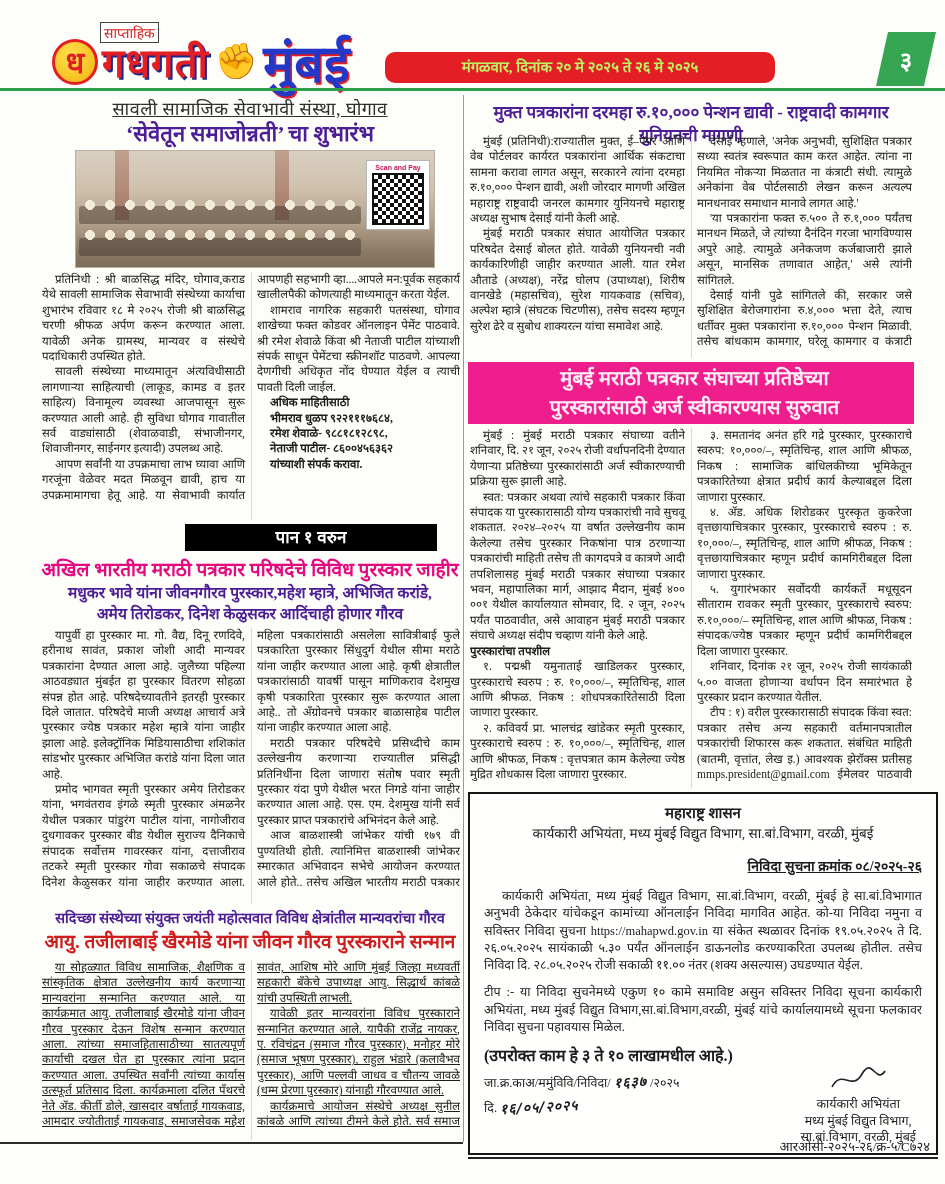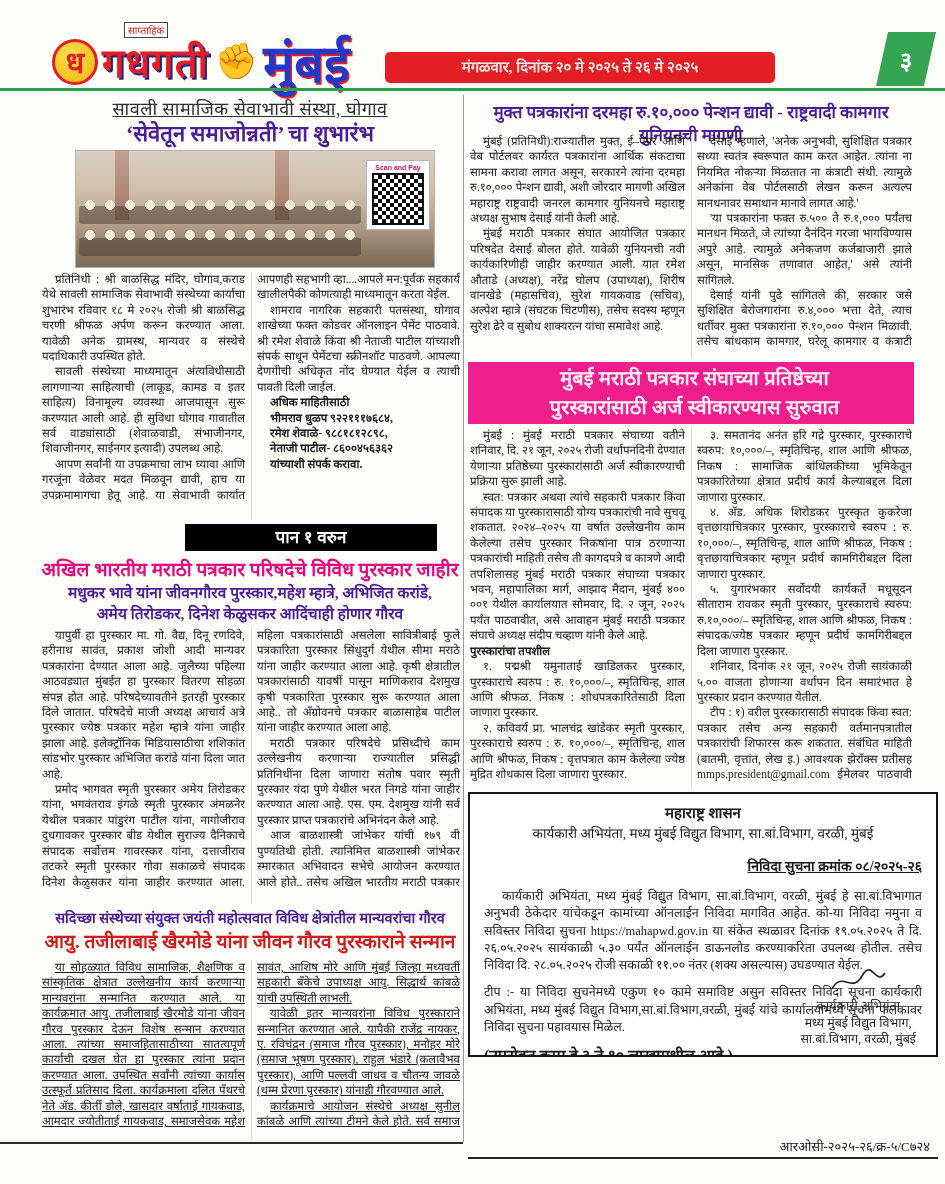--- a/index.html
+++ b/index.html
@@ -8,31 +8,31 @@
     position: relative; width: 945px; height: 1184px; margin: 0 auto;
     background: #fdfdfa; overflow: hidden;
     font-family: "Liberation Serif", "DejaVu Serif", serif; color:#1b1b1b;
   }
   .abs { position: absolute; }
 
   
   .masthead { position:absolute; left:0; top:20px; width:945px; height:66px; }
   .logo { position:absolute; left:52px; top:6px; height:60px; white-space:nowrap; }
   .weekly-box { position:absolute; left:48px; top:-4px; border:1px solid #444; color:#d42020;
-    font-size:10px; padding:0 3px; background:#fff; font-family:"Liberation Sans",sans-serif;margin-left:24px; }
+    font-size:14px; padding:0 3px; background:#fff; font-family:"Liberation Sans",sans-serif; }
   .logo-dha { display:inline-flex; align-items:center; justify-content:center;
     width:46px; height:46px; border-radius:50%; background:radial-gradient(circle at 40% 35%, #ffe14d, #f2b20e);
     border:3px solid #e31e24; color:#e31e24; font-size:30px; font-weight:bold; vertical-align:middle; }
   .logo-mid { color:#e31e24; font-weight:bold; font-size:40px; letter-spacing:1px;
     text-shadow:2px 2px 0 #1b2a8a; vertical-align:middle; font-family:"Liberation Sans",sans-serif;}
   .fist { color:#e0559a; font-size:34px; vertical-align:middle; display:inline-block; transform:rotate(-8deg); margin:0 2px;}
   .logo-city { color:#2438c8; font-weight:bold; font-size:52px;
     text-shadow:1.5px 1.5px 0 #e31e24; vertical-align:middle; font-family:"Liberation Sans",sans-serif;}
   .date-box { position:absolute; left:385px; top:32px; width:390px; height:31px; background:#e31e24;
-    border-radius:5px; color:#e5e5e5; font-weight:bold; font-size:15px; text-align:center; line-height:31px; }
+    border-radius:10px; color:#bef264; font-weight:bold; font-size:15px; text-align:center; line-height:31px; }
   .page-tab { position:absolute; left:876px; top:12px; width:60px; height:54px; background:#35a552;
     clip-path:polygon(20% 0,100% 0,80% 100%,0 100%); color:#fff; font-size:24px; font-weight:bold;
     display:flex; align-items:center; justify-content:center; }
   .green-rule { position:absolute; left:0; top:88px; width:945px; height:3px; background:#2e9e4b; }
   .v-divider { position:absolute; left:463px; top:95px; width:1px; height:1047px; background:#9a9a9a; }
 
   
   .kicker  { text-align:center; font-size:18px; color:#2e2e2e; letter-spacing:.5px;text-decoration:underline; }
   .headline{ text-align:center; font-weight:bold; color:#4c1d95; }
   .body-text { font-size:11.5px; line-height:1.34; text-align:justify; color:#1c1c1c; overflow:hidden; }
@@ -60,21 +60,21 @@
   .black-banner { position:absolute; left:185px; top:524px; width:252px; height:27px; background:#000;
     color:#fff; font-size:17px; font-weight:bold; text-align:center; line-height:27px;
     font-family:"Liberation Sans",sans-serif; }
   .pink-head { color:#e5097f; }
   .red-head { color:#cf1d1d; }
   .pink-box { position:absolute; left:468px; top:362px; width:446px; height:62px; background:#ee1e8d;
     color:#ffeef7; text-align:center; font-weight:bold; font-size:20px; line-height:1.45; padding-top:2px;
     font-family:"Liberation Sans",sans-serif;padding-left:7px; }
 
   
-  .notice-box { position:absolute; left:468px; top:792px; width:470px; height:265px; border:2px solid #161616;
+  .notice-box { position:absolute; left:468px; top:792px; width:470px; height:363px; border:2px solid #161616;
     background:#fffffd; padding:8px 14px; overflow:hidden; }
   .notice-box .gov-title { text-align:center; font-weight:bold; font-size:15px; }
   .notice-box .gov-sub { text-align:center; font-size:13.5px; margin-top:2px; }
   .notice-box .tender-no { text-align:right; font-weight:bold; font-size:14px; text-decoration:underline; margin-top:14px; }
   .notice-box .n-body { font-size:12.5px; line-height:1.38; text-align:justify; margin-top:13px; text-indent:18px; }
   .notice-box .n-tip { font-size:12.5px; line-height:1.38; text-align:justify; margin-top:10px; }
   .notice-box .n-note { font-size:16px; font-weight:bold; margin-top:8px; }
   .ref-line { font-size:12.5px; margin-top:6px; }
   .hand { font-family:"DejaVu Sans",sans-serif; font-style:italic; font-weight:bold; font-size:14px;
     display:inline-block; transform:rotate(-3deg); letter-spacing:1px; }

